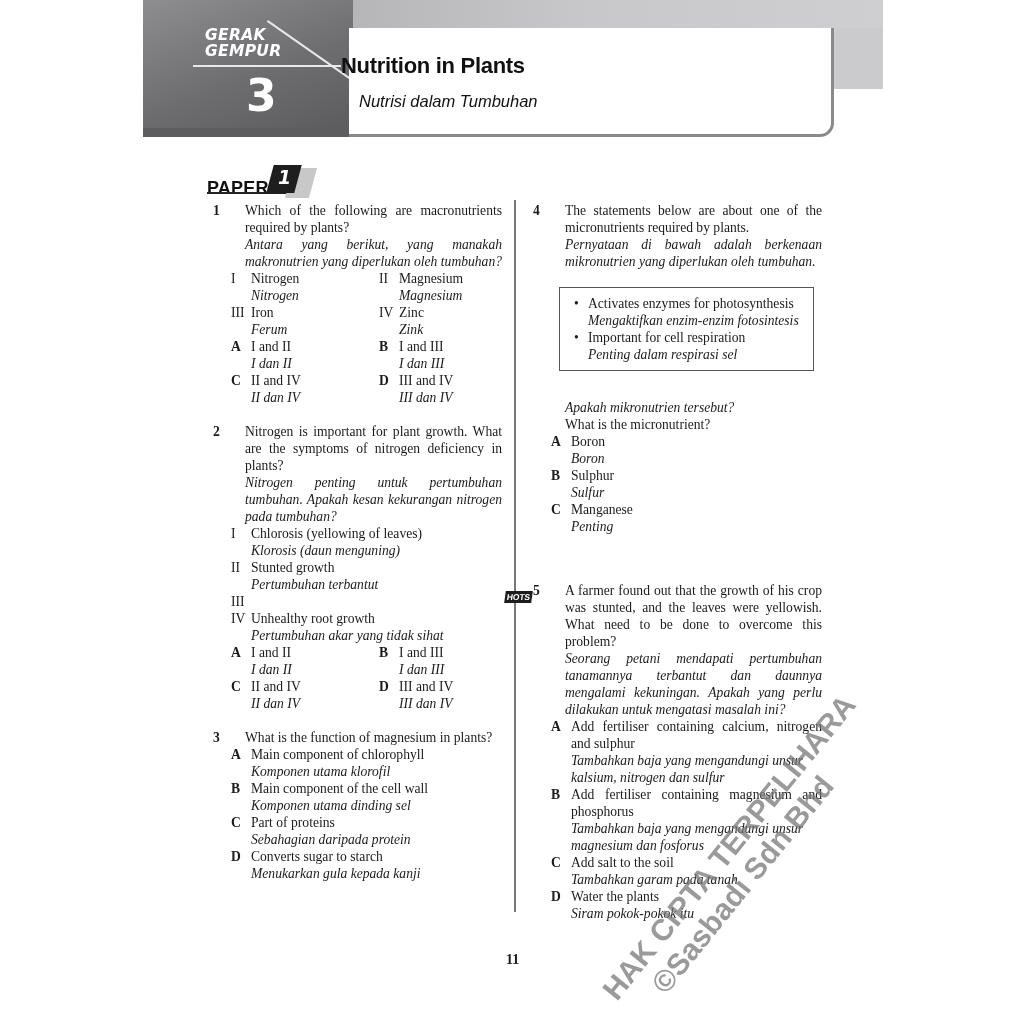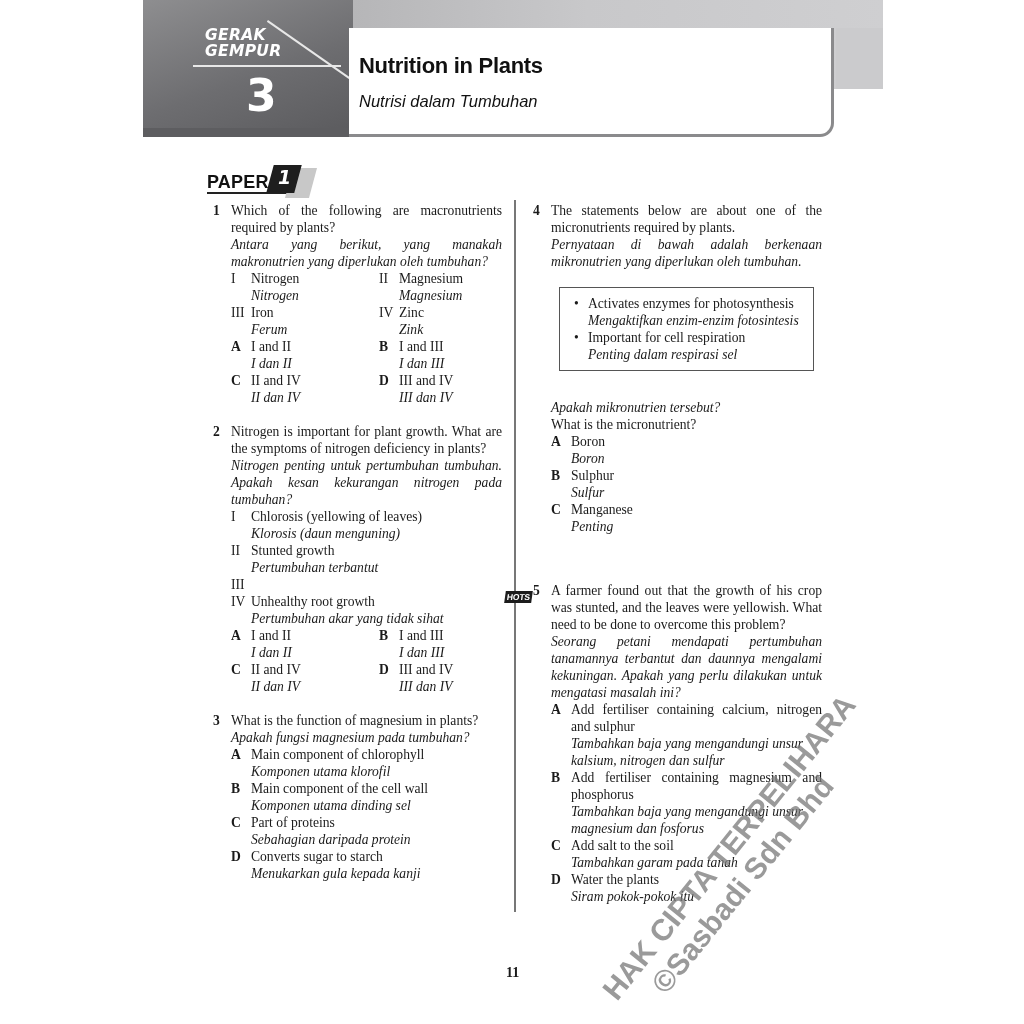--- a/index.html
+++ b/index.html
@@ -16,65 +16,65 @@
   .chapter-block-bottom { position:absolute; left:143px; top:128px; width:320px; height:9px; background:#5d5d60; }
   .diag-line { position:absolute; left:268px; top:20px; width:100px; height:1.5px; background:#e8e8e8;
           transform-origin:0 0; transform:rotate(35deg); }
   .under-line { position:absolute; left:193px; top:65px; width:148px; height:1.5px; background:#e8e8e8; }
   .gerak { position:absolute; left:205px; top:27px; color:#fff; font-family:"DejaVu Sans", sans-serif;
            font-weight:bold; font-style:italic; font-size:15.5px; line-height:16px; letter-spacing:0.3px; }
   .chapter-num { position:absolute; left:246px; top:70px; color:#fff; font-family:"DejaVu Sans", sans-serif;
            font-weight:bold; font-size:44px; line-height:52px; }
   .title-card { position:absolute; left:349px; top:28px; width:482px; height:106px; background:#fff;
            border-right:3px solid #8a8a8c; border-bottom:3px solid #8a8a8c; border-bottom-right-radius:14px; }
-  .title-en { position:absolute; left:359px; top:53px; font-family:"Liberation Sans", sans-serif;
+  .title-en { position:absolute; left:341px; top:53px; font-family:"Liberation Sans", sans-serif;
            font-weight:bold; font-size:22px; color:#111; letter-spacing:-0.3px; }
   .title-ms { position:absolute; left:359px; top:92px; font-family:"Liberation Sans", sans-serif;
            font-style:italic; font-size:16.5px; color:#111; }
 
   
   .paper { position:absolute; left:207px; top:165px; height:26px; }
-  .paper-text { position:absolute; left:0; top:7px; font-family:"Liberation Sans", sans-serif; font-weight:bold;
+  .paper-text { position:absolute; left:0; top:13px; font-family:"Liberation Sans", sans-serif; font-weight:bold;
            font-size:18px; letter-spacing:0.2px; color:#111; }
   .paper-underline { position:absolute; left:0; top:27px; width:82px; height:2px; background:#222; }
   .paper-shadow { position:absolute; left:82px; top:3px; width:24px; height:30px; background:#c8c8c8; transform:skewX(-15deg); }
   .paper-num-box { position:absolute; left:63px; top:0; width:28px; height:28px; background:#1e1e1e; transform:skewX(-15deg); }
   .paper-num { position:absolute; left:71px; top:1px; color:#fff; font-family:"DejaVu Sans", sans-serif;
            font-weight:bold; font-style:italic; font-size:19px; }
 
   
   .col { position:absolute; font-size:13.6px; line-height:17px; }
   .col-left { left:213px; top:202px; width:289px; }
   .col-right { left:533px; top:202px; width:289px; }
   .divider { position:absolute; left:514px; top:200px; width:1.5px; height:712px; background:#777; }
 
   .q { position:relative; }
   .qnum { position:absolute; left:0; top:0; font-weight:bold; }
-  .qbody { margin-left:18px; }
+  .qbody { margin-left:32px; }
   .justify { text-align:justify; text-align-last:justify; }
   .last { text-align-last:left; }
   .it { font-style:italic; }
 
   .roman-grid { display:grid; grid-template-columns:148px 141px; margin-left:18px; }
   .ritem { display:flex; }
   .rlabel { width:20px; flex:none; }
   .opt-grid { display:grid; grid-template-columns:148px 141px; margin-left:18px; }
   .oitem { display:flex; }
   .olabel { width:20px; flex:none; font-weight:bold; }
   .olist { margin-left:18px; }
   .rlist { margin-left:18px; }
 
   .box { margin:17px 8px 28px 26px; border:1.3px solid #555; padding:7px 10px 7px 14px; }
   .bullet { display:flex; }
   .bdot { width:14px; flex:none; }
 
   .hots { position:absolute; left:-28px; top:9px; background:#1c1c1c; color:#fff; font-family:"Liberation Sans", sans-serif;
           font-weight:bold; font-size:8.5px; line-height:12px; padding:0 2px; letter-spacing:-0.2px; transform:skewX(-8deg); }
 
-  .page-num { position:absolute; left:506px; top:952px; font-weight:bold; font-size:14px;margin-top:13px; }
+  .page-num { position:absolute; left:506px; top:952px; font-weight:bold; font-size:14px; }
 
   .watermark { position:absolute; left:596px; top:985px; transform-origin:0 0; transform:rotate(-51deg);
                color:rgba(120,120,120,0.75); font-family:"Liberation Sans", sans-serif; font-weight:bold;
                font-size:30px; line-height:34px; white-space:nowrap; pointer-events:none; }
   .watermark .wm2 { margin-left:36px; }
 </style>
 </head>
 <body>
 
 <div class="page">
@@ -230,21 +230,20 @@
               <div>III and IV</div>
               <div class="it">III dan IV</div>
             </div>
           </div>
       </div>
     </div>
 
     <div class="q" style="margin-top:17px;">
       <span class="qnum">3</span>
       <div class="qbody">What is the function of magnesium in plants?</div>
-      <div class="qbody it">Apakah fungsi magnesium pada tumbuhan?</div>
       <div class="olist">
         <div class="oitem">
             <span class="olabel">A</span>
             <div>
               <div>Main component of chlorophyll</div>
               <div class="it">Komponen utama klorofil</div>
             </div>
           </div>
         <div class="oitem">
             <span class="olabel">B</span>

